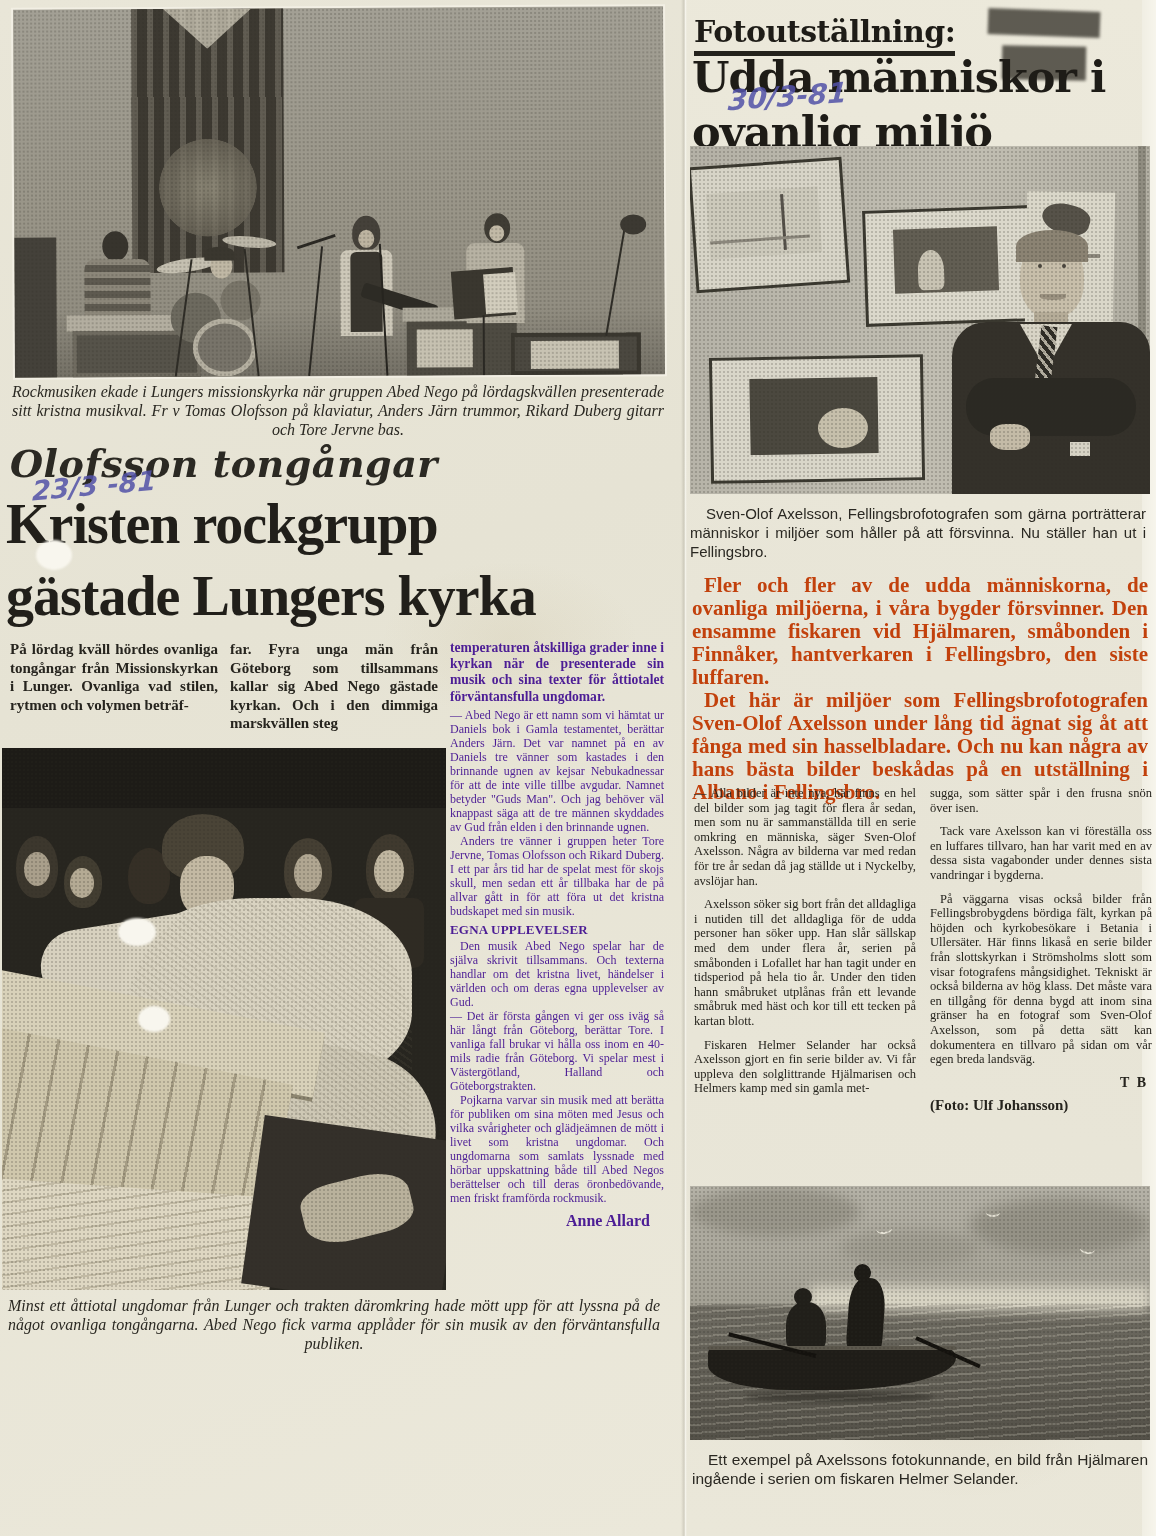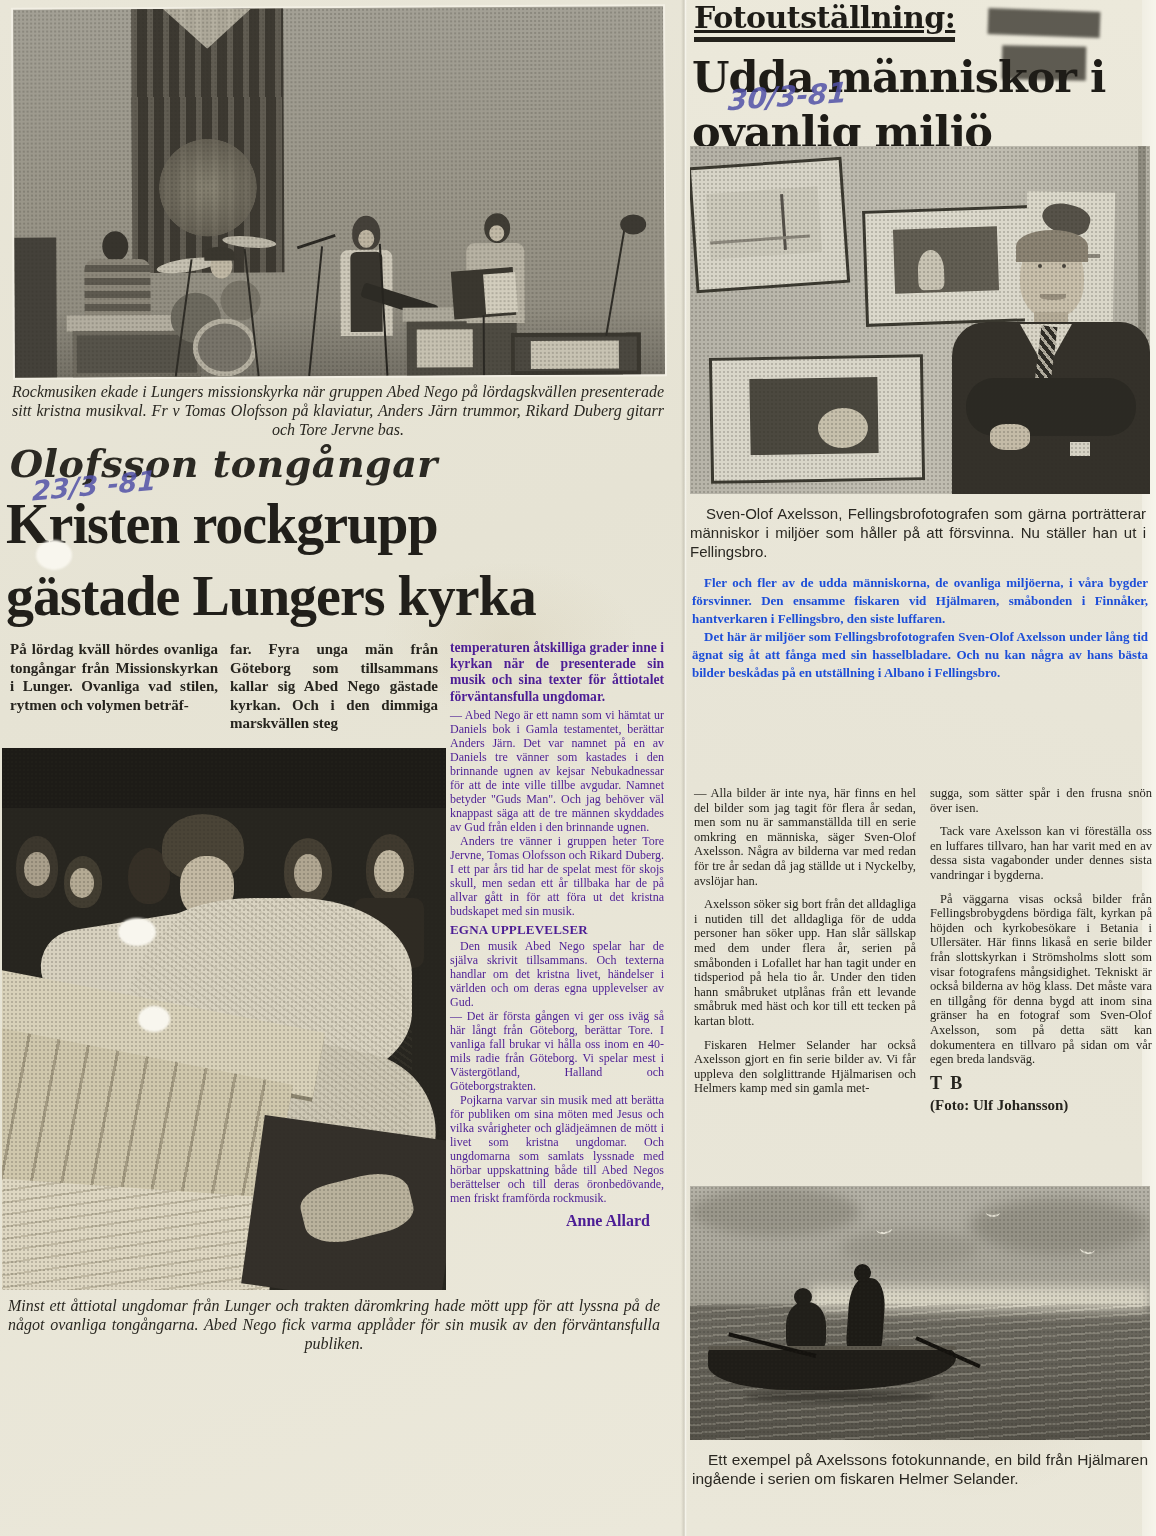--- a/index.html
+++ b/index.html
@@ -36,27 +36,27 @@
   .bodycol .pi{text-indent:10px;}
   .subhead{font-weight:bold;font-size:13px;margin:5px 0 2px 0;letter-spacing:.2px;}
   .byline{font-weight:bold;font-size:16px;text-align:right;padding-right:14px;margin-top:9px;}
   .handwrite{color:#5252a8;font-style:italic;font-weight:bold;font-family:"DejaVu Sans",sans-serif;opacity:.85;}
 
   
   .kicker-right{font-weight:bold;font-size:30px;color:#1e1c17;border-bottom:5px solid #24221c;padding-bottom:2px;display:inline-block;font-family:"DejaVu Serif",serif;letter-spacing:-0.5px;}
   .headline-right{font-weight:bold;font-size:43px;line-height:55px;color:#1e1c17;font-family:"DejaVu Serif",serif;letter-spacing:-1px;}
   .cap-sans{font-family:"Liberation Sans","DejaVu Sans",sans-serif;font-size:15px;line-height:19px;color:#2a2822;text-align:justify;text-align-last:left;}
   .cap-sans .ind{text-indent:16px;}
-  .lead-right{font-weight:bold;font-size:13px;line-height:18px;text-align:justify;color:#1d4ed8;}
+  .lead-right{font-weight:bold;font-size:21px;line-height:23px;text-align:justify;color:#c2410c;}
   .lead-right p{margin:0;}
   .lead-right .pi{text-indent:12px;}
   .colr{font-size:12.5px;line-height:14.6px;text-align:justify;color:#26241e;margin-top:28px;}
   .colr p{margin:0 0 9px 0;}
   .colr .pi{text-indent:10px;}
-  .sig{font-weight:bold;font-size:18px;text-align:left;padding-right:4px;letter-spacing:2px;}
+  .sig{font-weight:bold;font-size:14px;text-align:right;padding-right:4px;letter-spacing:2px;}
   .credit{font-weight:bold;font-size:15px;margin-top:8px;}
 
   .frag{background:#3b3830;filter:blur(1.6px);opacity:.8;}
 </style>
 </head>
 <body>
 
 <div class="abs paper-left"></div>
 <div class="abs paper-right"></div>
 <div class="abs paper-edge"></div>
@@ -167,21 +167,21 @@
   <div style="left:250px;top:380px;width:200px;height:170px;background:#34302a;transform:rotate(8deg);"></div>
   <div style="left:300px;top:430px;width:110px;height:60px;background:#b9b19c;border-radius:30% 40% 30% 40%;transform:rotate(-14deg);"></div>
 </div>
 
 <div class="abs cap-serif" style="left:8px;top:1296px;width:652px;">Minst ett åttiotal ungdomar från Lunger och trakten däromkring hade mött upp för att lyssna på de något ovanliga tongångarna. Abed Nego fick varma applåder för sin musik av den förväntansfulla publiken.</div>
 
 <div class="abs spot" style="left:36px;top:540px;width:36px;height:30px;"></div>
 <div class="abs spot" style="left:118px;top:918px;width:38px;height:28px;"></div>
 <div class="abs spot" style="left:138px;top:1006px;width:32px;height:26px;"></div>
 
-<div class="abs kicker-right" style="left:694px;top:0;text-decoration:underline;">Fotoutställning:</div>
+<div class="abs kicker-right" style="left:694px;top:14px;">Fotoutställning:</div>
 <div class="abs headline-right" style="left:692px;top:50px;width:452px;">
   <div>Udda människor i</div>
   <div>ovanlig miljö</div>
 </div>
 <div class="abs handwrite" style="left:728px;top:80px;font-size:28px;transform:rotate(-4deg) skewX(-8deg);z-index:5;">30/3-81</div>
 
 <div class="abs photo" style="left:690px;top:146px;width:460px;height:348px;background:linear-gradient(100deg,#b4b1a6 0%,#c1beb2 55%,#aeab9f 100%);">
 
   <div style="left:2px;top:16px;width:148px;height:120px;background:#d7d4c7;border:3px solid #3a382f;transform:rotate(-4deg);"></div>
   <div style="left:18px;top:44px;width:112px;height:66px;background:#ccc9bb;transform:rotate(-4deg);"></div>

